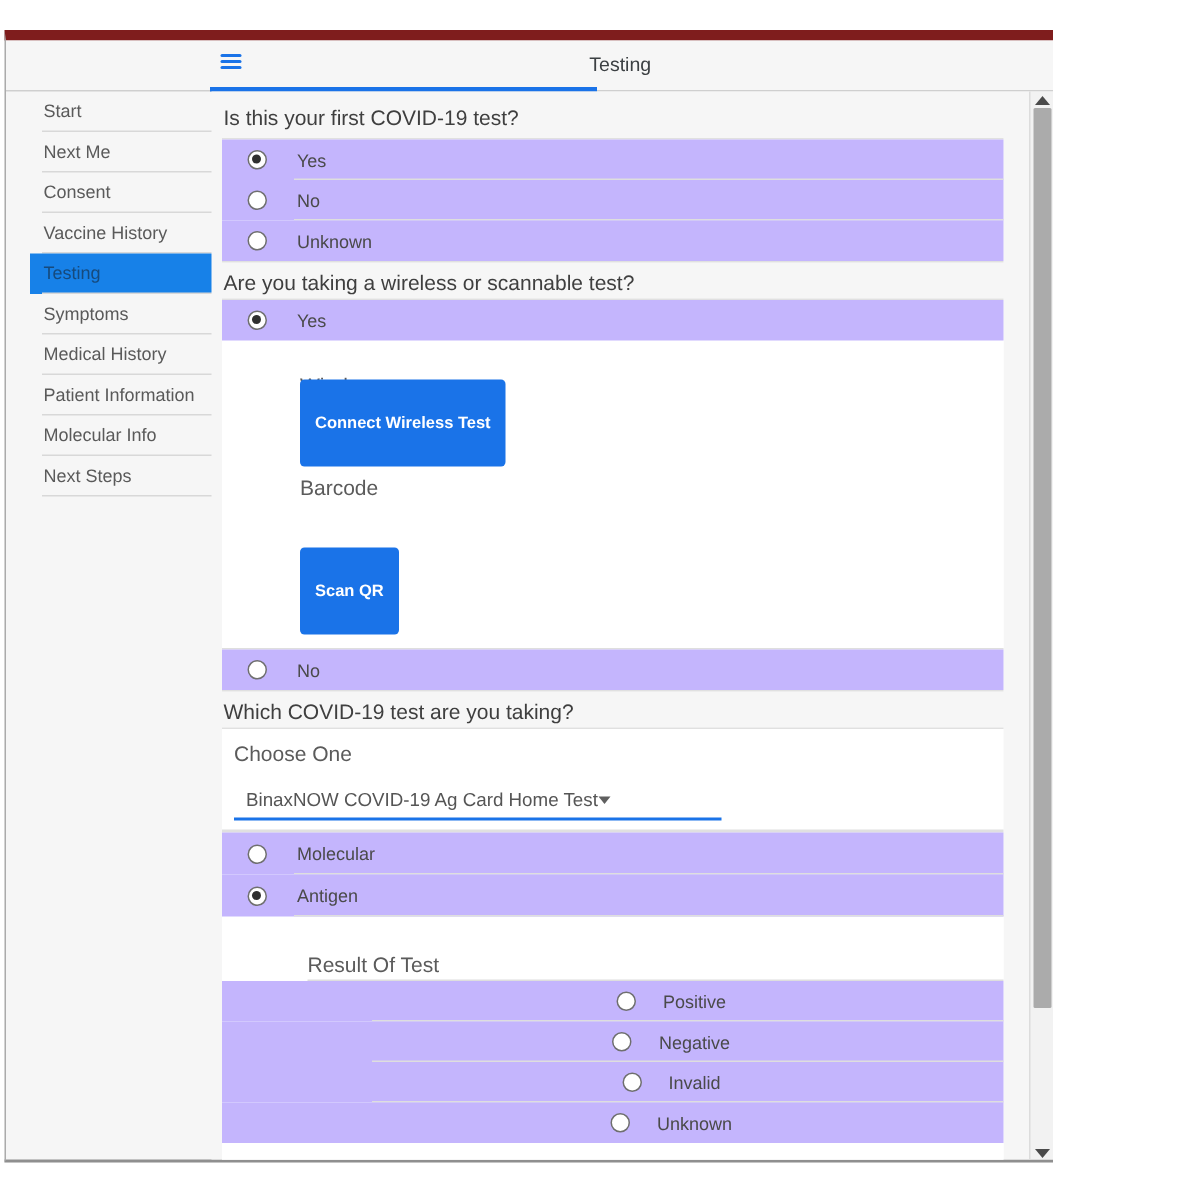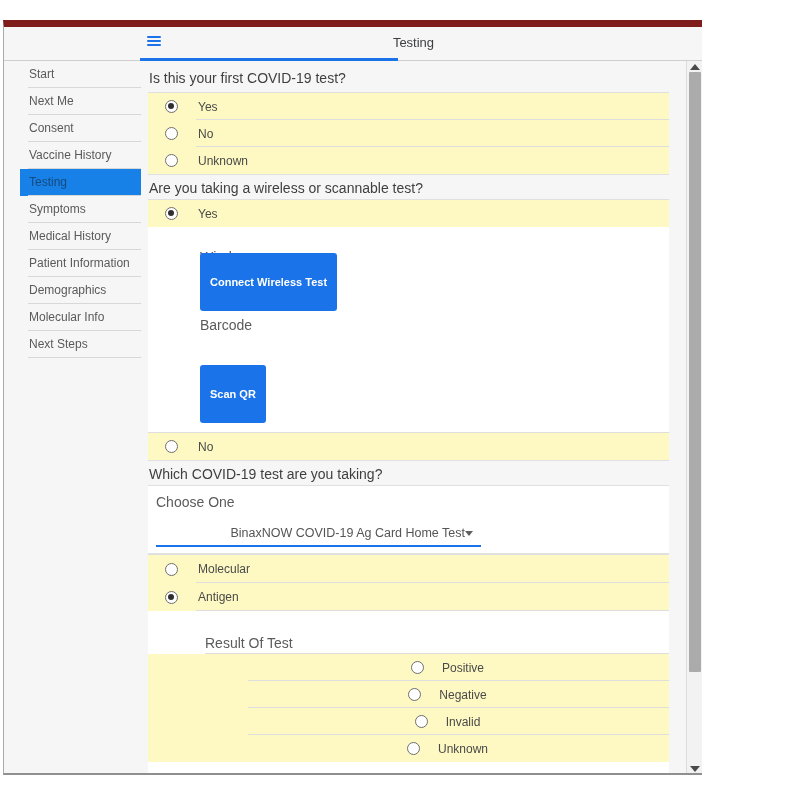--- a/index.html
+++ b/index.html
@@ -33,21 +33,21 @@
   
   .main { position:absolute; left:137px; top:34px; right:16px; bottom:0; background:#f6f6f6; overflow:hidden; }
   .q-header { padding:9px 8px 6px 8px; font-size:14px; color:#3f3f3f; }
   .q-header.tight { padding:5px 8px 3px 8px; }
   .q-header.flat  { padding:5px 8px 0 8px; }
 
   .card { background:#fff; border-top:1px solid #e0e0e0; border-bottom:1px solid #e0e0e0;
     margin-left:7px; margin-right:17px; }
 
   .row { position:relative; height:27px; display:flex; align-items:center;
-    padding-left:17px; cursor:pointer; background:#fef9c3; }
+    padding-left:17px; cursor:pointer; background:#c4b5fd; }
   .row.tall { height:28px; }
   .row .row-label { margin-left:20px; font-size:12px; color:#4a4a4a; }
   .row.divided::after { content:""; position:absolute; left:48px; right:0; bottom:0;
     height:1px; background:#dedede; }
 
   .radio { width:13px; height:13px; border:1.5px solid #6f6f6f; border-radius:50%;
     position:relative; flex:0 0 13px; background:#fff; }
   .radio.selected::after { content:""; position:absolute; left:2px; top:2px;
     width:6px; height:6px; border-radius:50%; background:#2f2f2f; }
 
@@ -59,21 +59,21 @@
   .btn { display:inline-block; margin-top:4px; background:#1a73e8; color:#fff;
     font-size:11px; font-weight:bold; padding:23px 10px; border:none; border-radius:3px;
     cursor:pointer; font-family:"Liberation Sans", sans-serif; }
   .btn.scan { margin-top:30px; }
 
   
   .card.select-card { padding:8px 8px 6px 8px; }
   .choose-label { font-size:14px; color:#5b5b5b; height:18px; }
   .select-box { margin-top:12px; width:325px; padding:2px 8px 5px 8px;
     border-bottom:2px solid #1a73e8; display:flex; align-items:center;
-    justify-content:flex-end; cursor:pointer; background:#fff; }
+    justify-content:flex-start; cursor:pointer; background:#fff; }
   .select-value { font-size:12.5px; color:#555; }
   .select-arrow { width:0; height:0; border-left:4px solid transparent;
     border-right:4px solid transparent; border-top:5px solid #5f5f5f; }
 
   
   .result-block { background:#fff; border-bottom:1px solid #dedede; padding-bottom:20px; }
   .result-title { margin-left:57px; padding-top:24px; padding-bottom:2px;
     font-size:14px; color:#5b5b5b; border-bottom:1px solid #dedede; }
   .row.nested { padding-left:78px;justify-content:center; }
   .row.nested .row-label { margin-left:18px; }
@@ -111,21 +111,20 @@
 
     <div class="sidebar">
       <div class="side-item">Start</div>
       <div class="side-item">Next Me</div>
       <div class="side-item">Consent</div>
       <div class="side-item">Vaccine History</div>
       <div class="side-item active">Testing</div>
       <div class="side-item">Symptoms</div>
       <div class="side-item">Medical History</div>
       <div class="side-item">Patient Information</div>
-      <div class="side-item">Demographics</div>
       <div class="side-item">Molecular Info</div>
       <div class="side-item">Next Steps</div>
     </div>
 
     <div class="main">
 
       <div class="q-header">Is this your first COVID-19 test?</div>
       <div class="card">
         <div class="row divided">
           <span class="radio selected"></span>

